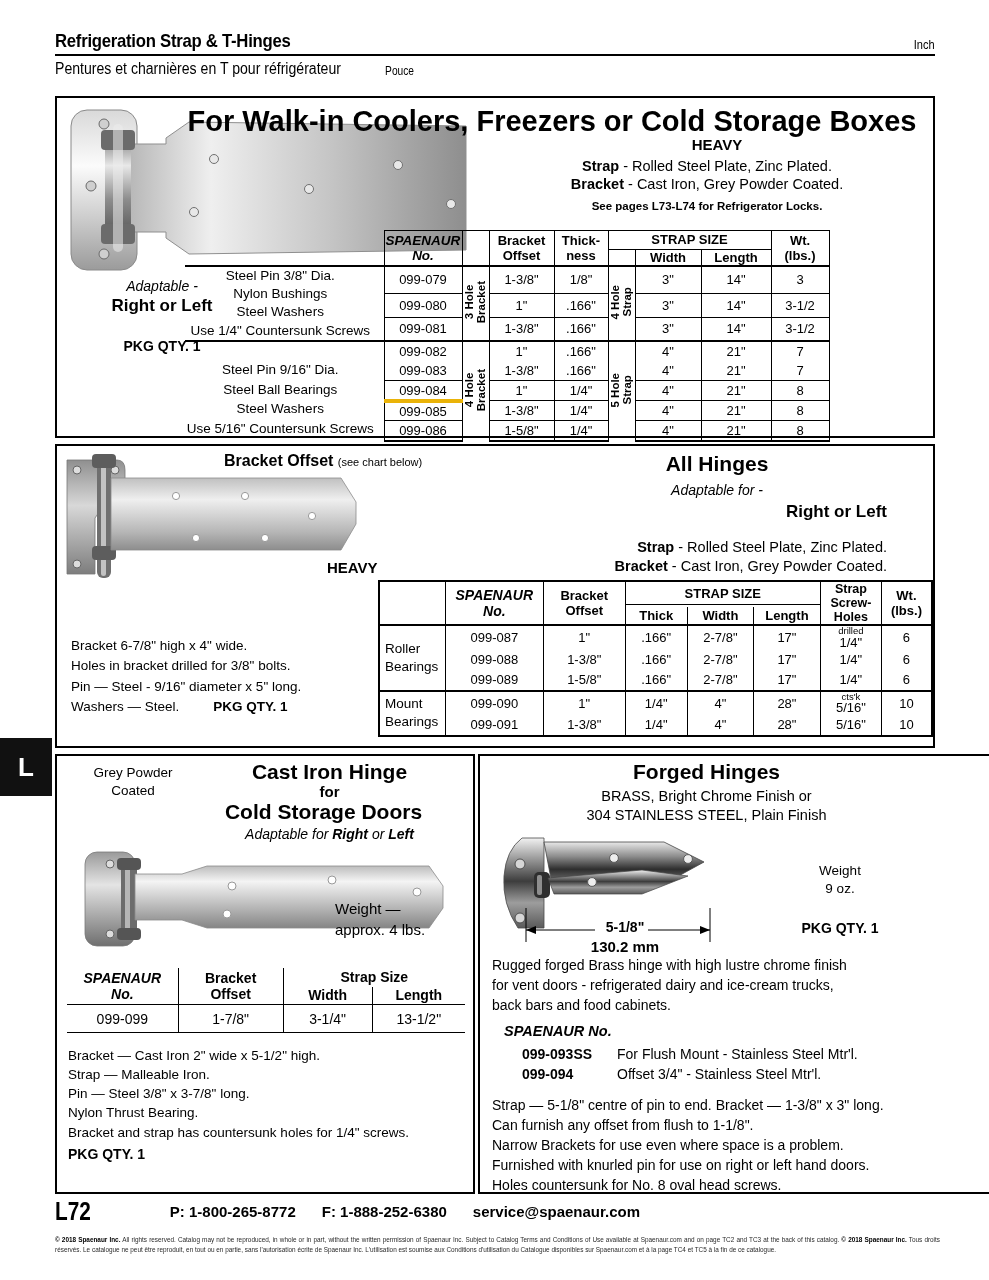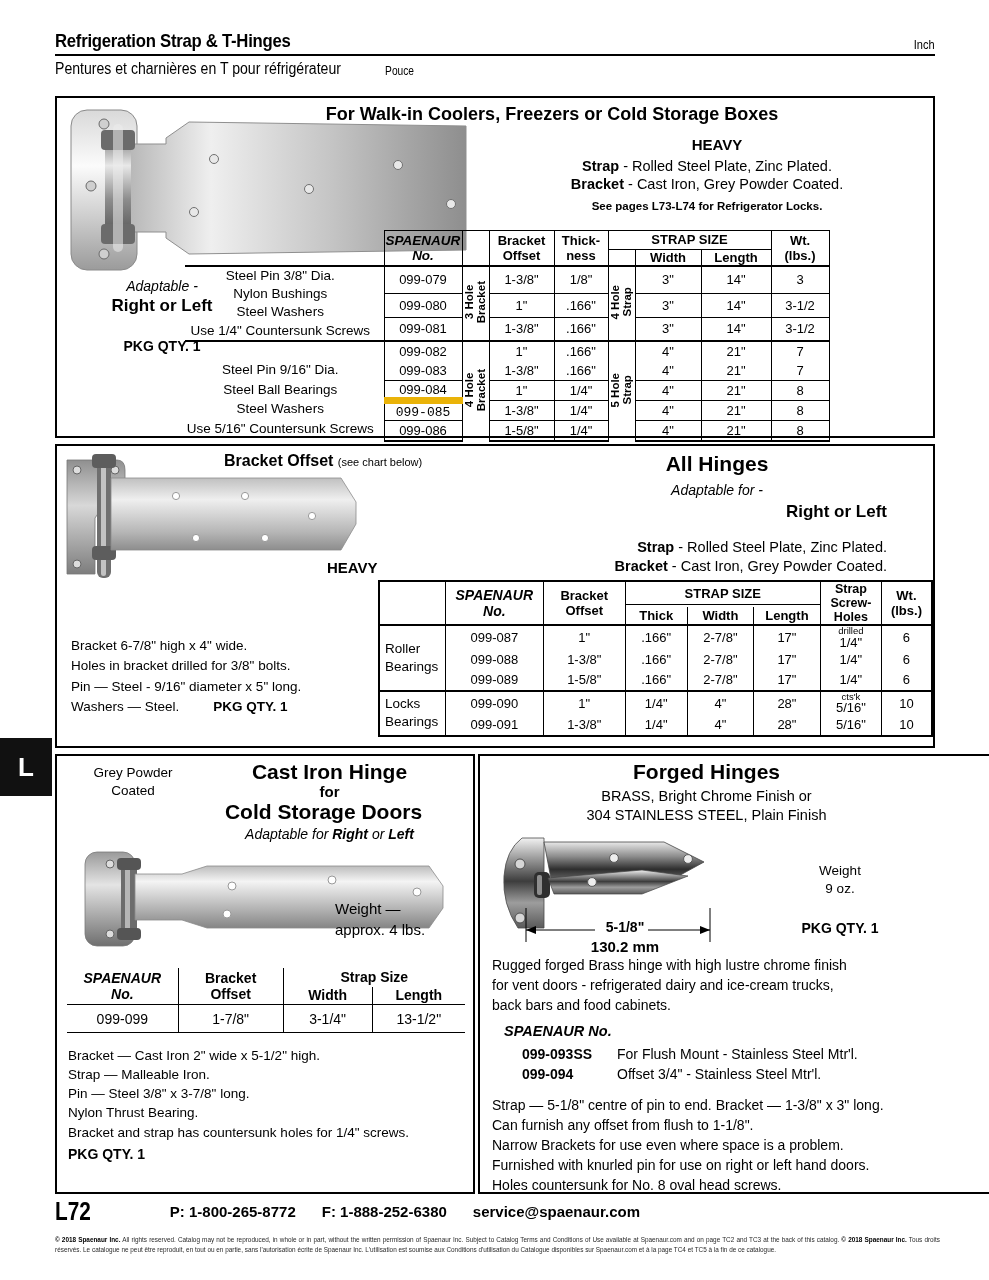--- a/index.html
+++ b/index.html
@@ -143,21 +143,21 @@
         <circle cx="30" cy="84" r="5" fill="#cfcfcf" stroke="#6a6a6a"></circle>
         <circle cx="43" cy="152" r="5" fill="#cfcfcf" stroke="#6a6a6a"></circle>
         <circle cx="153" cy="57" r="4.5" fill="#e8e8e8" stroke="#707070"></circle>
         <circle cx="133" cy="110" r="4.5" fill="#e8e8e8" stroke="#707070"></circle>
         <circle cx="248" cy="87" r="4.5" fill="#e8e8e8" stroke="#707070"></circle>
         <circle cx="337" cy="63" r="4.5" fill="#e8e8e8" stroke="#707070"></circle>
         <circle cx="390" cy="102" r="4.5" fill="#e8e8e8" stroke="#707070"></circle>
       </svg>
     </div>
 
-    <div class="t b ctr" style="left:120px; top:6px; width:750px; font-size:18px;">For Walk-in Coolers, Freezers or Cold Storage Boxes</div>
+    <div class="t b ctr" style="left:120px; top:6px; width:750px; font-size:29px;">For Walk-in Coolers, Freezers or Cold Storage Boxes</div>
 
     <div class="t b ctr" style="left:460px; top:38px; width:400px; font-size:15px;">HEAVY</div>
 
     <div class="t ctr" style="left:440px; top:60px; width:420px; font-size:14.5px;">
       <span class="b">Strap</span><span> - Rolled Steel Plate, Zinc Plated.</span>
     </div>
     <div class="t ctr" style="left:440px; top:78px; width:420px; font-size:14.5px;">
       <span class="b">Bracket</span><span> - Cast Iron, Grey Powder Coated.</span>
     </div>
     <div class="t b ctr" style="left:440px; top:102px; width:420px; font-size:11.5px; font-family:'Liberation Sans Narrow','Liberation Sans',sans-serif;">See pages L73-L74 for Refrigerator Locks.</div>
@@ -273,21 +273,21 @@
           </tr>
           <tr>
             <td class="b vline-l vline-r" style="height:20px;">099-084</td>
             <td class="vline-r">1"</td>
             <td class="vline-r">1/4"</td>
             <td>4"</td>
             <td class="vline-l vline-r">21"</td>
             <td class="vline-r">8</td>
           </tr>
           <tr>
-            <td class="b vline-l vline-r thin-b" style="border-top:7px solid #eab308; height:20px;font-family:Liberation Mono, monospace;">099-085</td>
+            <td class="b vline-l vline-r thin-b" style="border-top:4px solid #eab308; height:20px;">099-085</td>
             <td class="vline-r thin-b" style="border-top:1px solid #000;">1-3/8"</td>
             <td class="vline-r thin-b" style="border-top:1px solid #000;">1/4"</td>
             <td class="thin-b" style="border-top:1px solid #000;">4"</td>
             <td class="vline-l vline-r thin-b" style="border-top:1px solid #000;">21"</td>
             <td class="vline-r thin-b" style="border-top:1px solid #000;">8</td>
           </tr>
           <tr>
             <td class="b vline-l vline-r thick2-b" style="height:20px;">099-086</td>
             <td class="vline-r thick2-b">1-5/8"</td>
             <td class="vline-r thick2-b">1/4"</td>
@@ -430,21 +430,21 @@
             <td class="vline-r">1-5/8"</td>
             <td>.166"</td>
             <td class="vline-l vline-r">2-7/8"</td>
             <td>17"</td>
             <td class="vline-l vline-r">1/4"</td>
             <td>6</td>
           </tr>
 
           <tr>
             <td rowspan="2" class="vline-r thick2-t" style="text-align:left; padding-left:5px; font-size:13.5px; line-height:1.3;">
-              <div>Locks</div>
+              <div>Mount</div>
               <div>Bearings</div>
             </td>
             <td class="b vline-r thick2-t" style="height:24px;">099-090</td>
             <td class="vline-r thick2-t">1"</td>
             <td class="thick2-t">1/4"</td>
             <td class="vline-l vline-r thick2-t">4"</td>
             <td class="thick2-t">28"</td>
             <td class="vline-l vline-r thick2-t" style="line-height:1;">
               <div style="font-size:9.5px;">cts'k</div>
               <div>5/16"</div>

